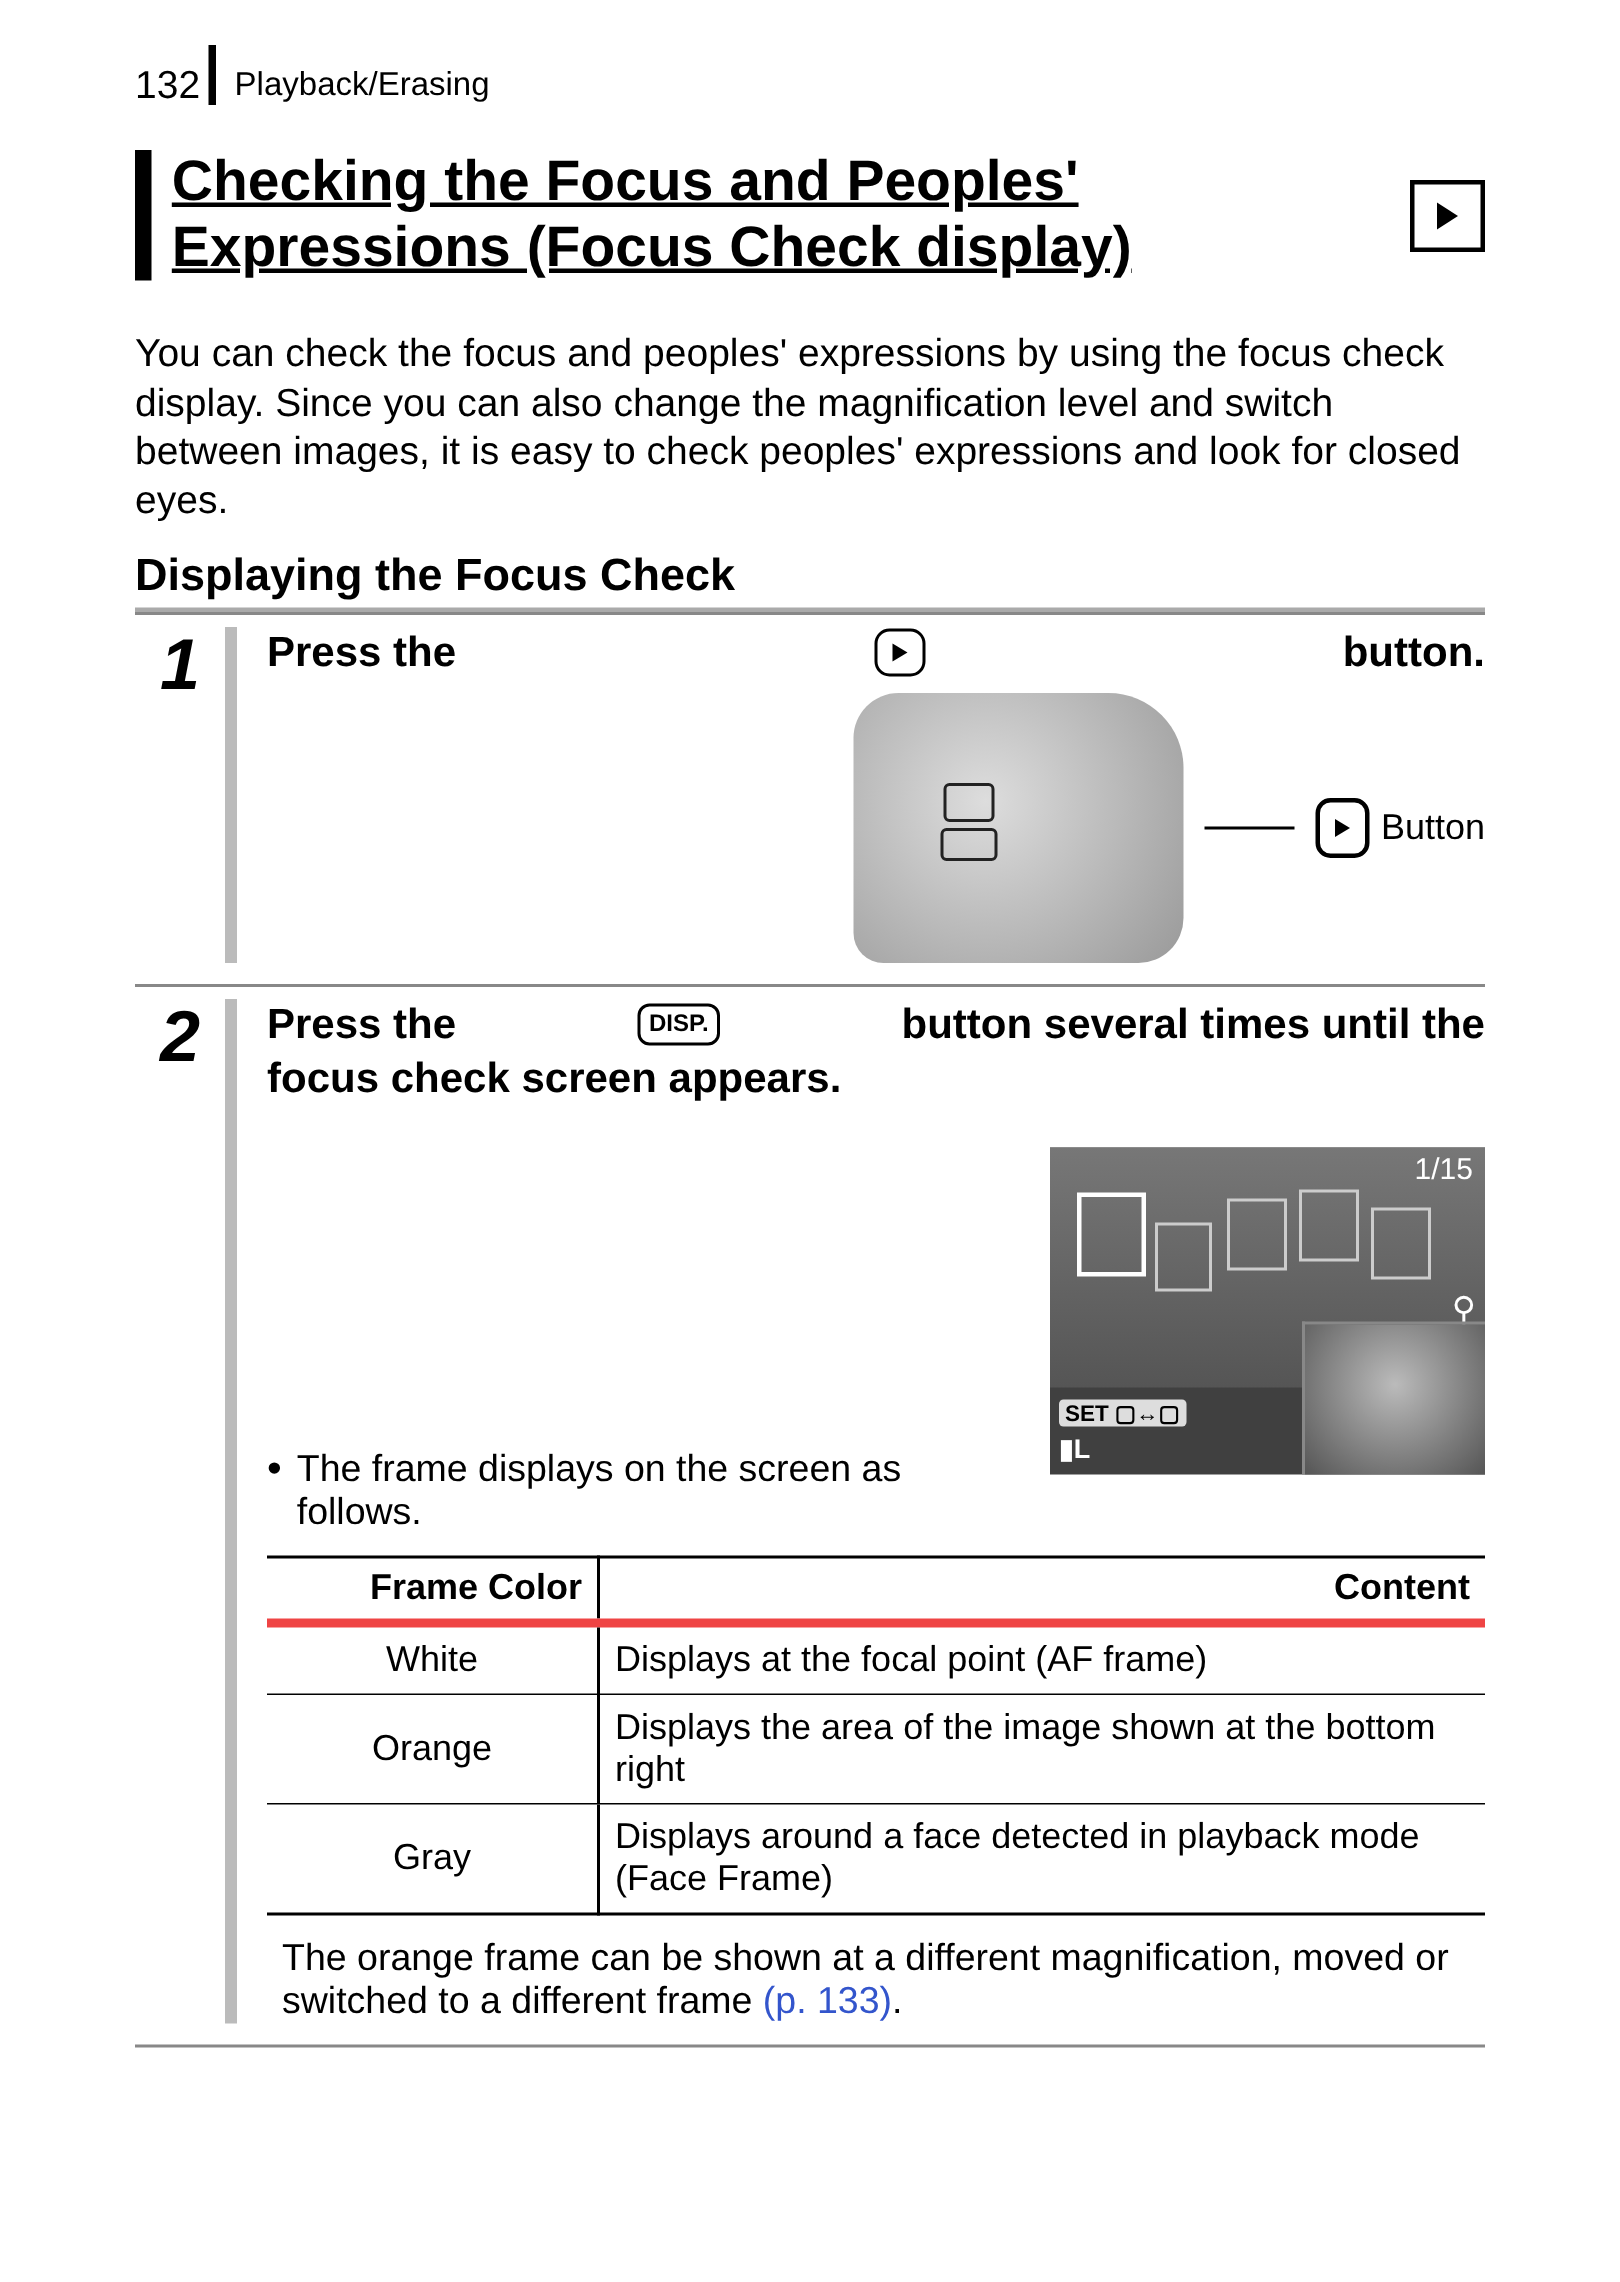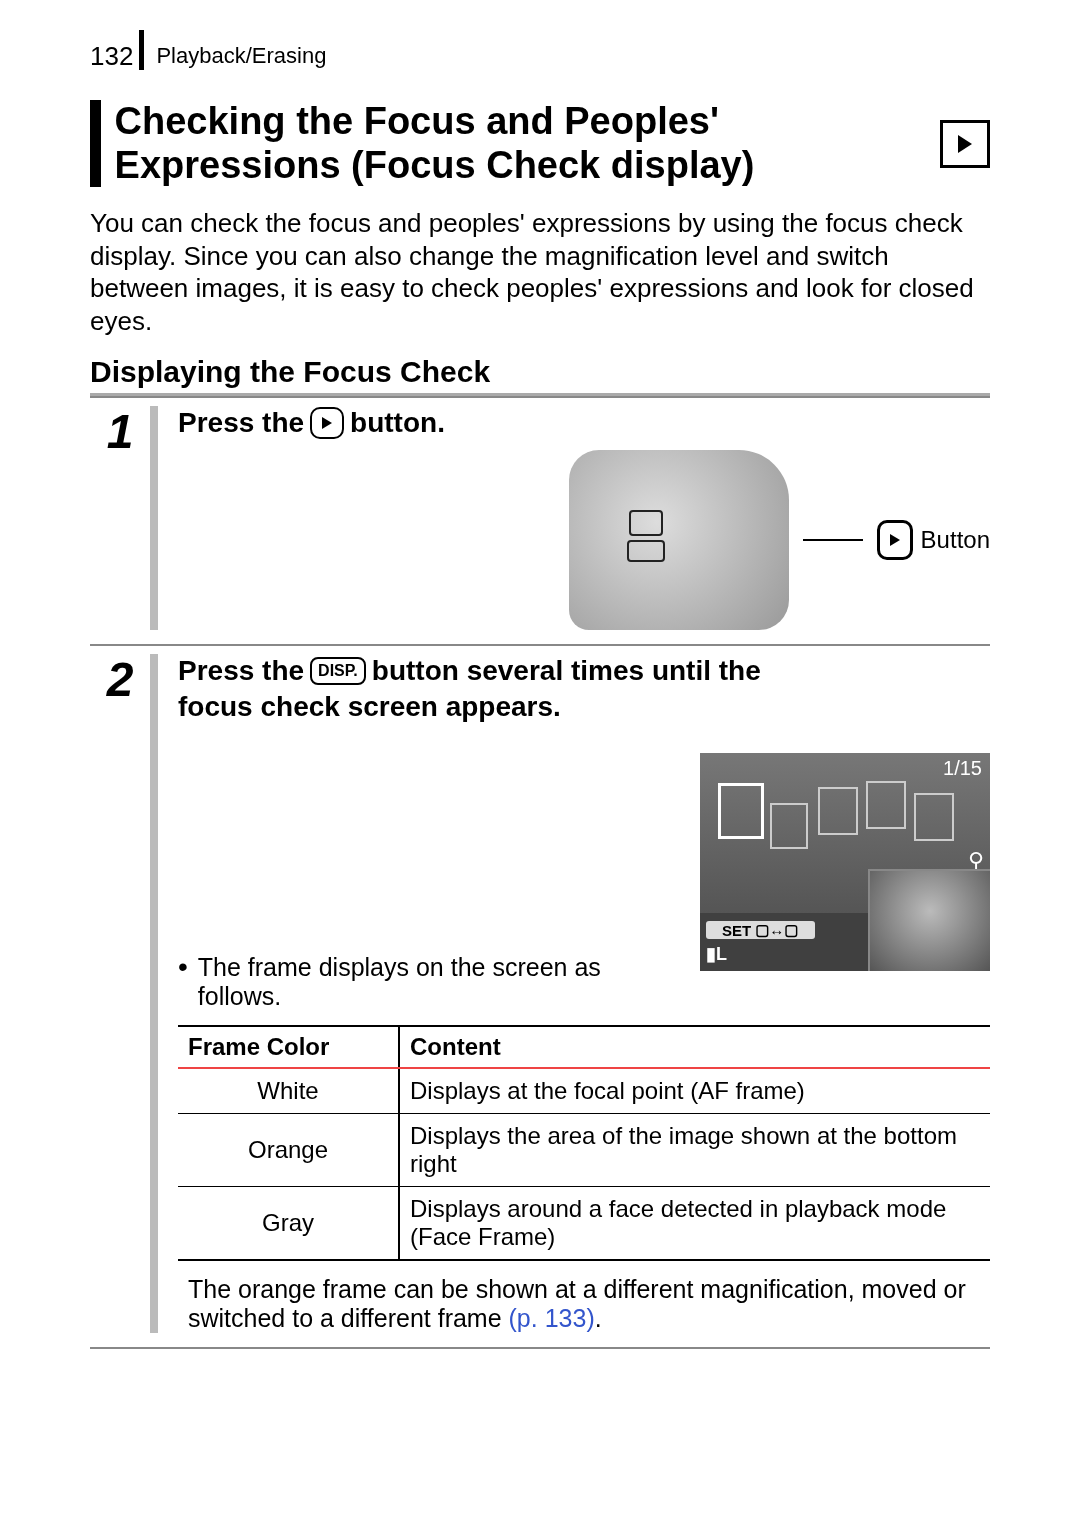--- a/index.html
+++ b/index.html
@@ -32,21 +32,22 @@
   .section-label {
     padding-left: 12px;
     font-size: 22px;
     height: 40px;
     line-height: 52px;
   }
   .title-block {
     display: flex;
     align-items: center;
     justify-content: space-between;
-    margin-bottom: 20px;
+    margin-bottom: 32px;
+    text-decoration: underline;
   }
   .title-text-wrap {
     display: flex;
     align-items: stretch;
   }
   .title-bar {
     width: 16px;
     background: #000;
     margin-right: 14px;
   }
@@ -112,20 +113,21 @@
   }
   .step-title {
     font-size: 28px;
     font-weight: 900;
     font-family: Arial Black, Arial, sans-serif;
     line-height: 1.2;
     display: flex;
     flex-wrap: wrap;
     align-items: center;
     gap: 6px;
+    justify-content: space-between;
   }
   .btn-icon {
     display: inline-flex;
     align-items: center;
     justify-content: center;
     border: 2px solid #000;
     border-radius: 10px;
     padding: 2px 10px;
     height: 24px;
     vertical-align: middle;
@@ -189,21 +191,21 @@
     font-size: 20px;
   }
   .focus-screen .mag {
     position: absolute;
     right: 6px; top: 95px;
     color: #fff; font-size: 22px;
   }
   .focus-screen .setlabel {
     position:absolute; left:6px; bottom:32px;
     color:#000; background:#ddd; border-radius:3px;
-    font-size:15px; padding:0 16px; font-weight:bold;
+    font-size:15px; padding:0 4px; font-weight:bold;
     display:flex;align-items:center;gap:4px;
   }
   .focus-screen .thumb {
     position:absolute; right:0; bottom:0;
     width:120px; height:100px;
     background: radial-gradient(circle at 50% 40%, #bbb 0%, #555 100%);
     border-left:2px solid #888;
     border-top:2px solid #888;
   }
   .focus-screen .main-img {
@@ -232,23 +234,23 @@
   .bullet-line .dot::before { content:"•"; font-size:28px; line-height:1; }
   table.frame-table {
     width: 100%;
     border-collapse: collapse;
     margin-top: 14px;
     font-size: 24px;
   }
   table.frame-table th {
     font-weight: bold;
     border-top: 2px solid #000;
-    border-bottom: 2px solid #ef4444;
+    border-bottom: 6px solid #ef4444;
     padding: 6px 10px;
-    text-align: left;
+    text-align: right;
   }
   table.frame-table th:first-child { border-right: 2px solid #000; width: 200px;}
   table.frame-table td {
     border-bottom: 1px solid #000;
     padding: 8px 10px;
     vertical-align: middle;
   }
   table.frame-table tr:last-child td { border-bottom: 2px solid #000; }
   table.frame-table td:first-child {
     text-align: center;

